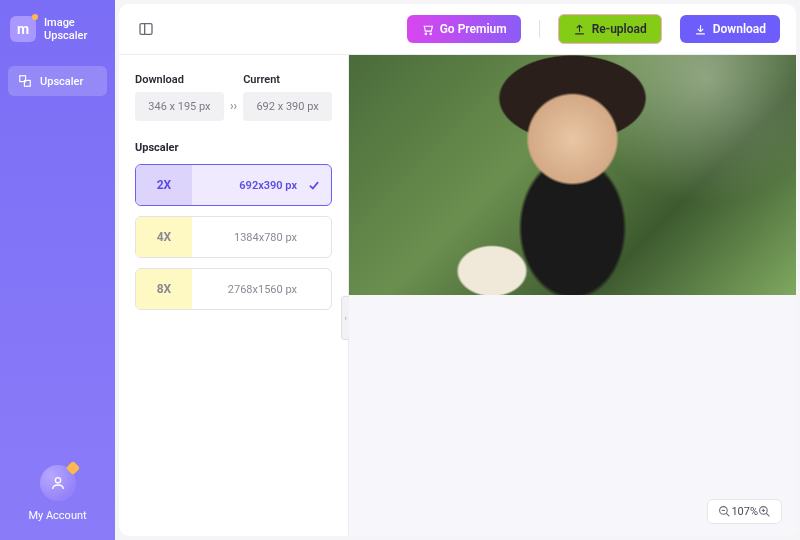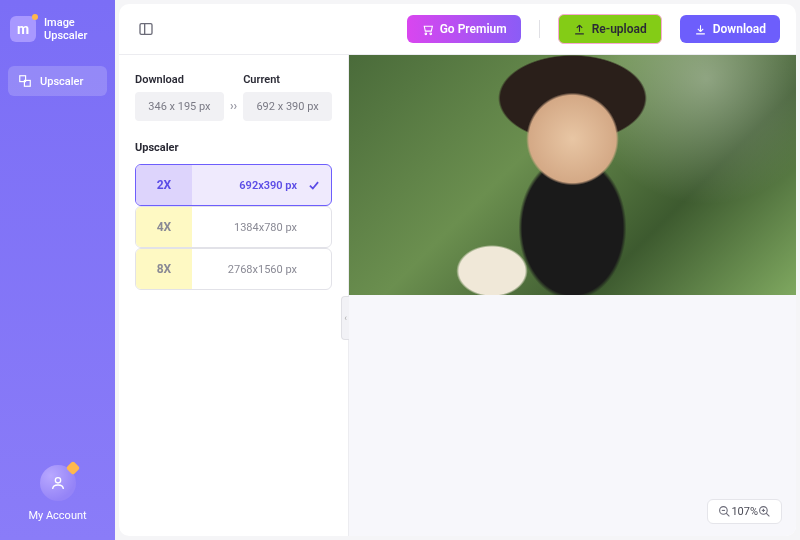--- a/index.html
+++ b/index.html
@@ -27,21 +27,21 @@
 .btn-outline{background:#84cc16;border:1px solid #f9a8d4;color:#2a2a35}
 .btn-primary{background:#6d5efc;color:#fff}
 .content{flex:1;display:flex}
 .panel{width:230px;padding:18px 16px;border-right:1px solid #ececf0;font-size:12px;color:#2a2a35}
 .dim-row{display:flex;align-items:center;gap:6px;margin-bottom:20px}
 .dim-col{flex:1}
 .dim-label{font-size:11px;font-weight:600;color:#2a2a35;margin-bottom:6px}
 .dim-box{background:#f1f1f4;border-radius:4px;padding:8px 6px;text-align:center;font-size:11px;color:#7a7a85}
 .arrows{color:#9a9aa5;font-size:12px;font-weight:700;padding-top:18px}
 .section-label{font-size:11px;font-weight:700;margin-bottom:10px}
-.scale-option{display:flex;align-items:center;border:1px solid #e2e2e8;border-radius:6px;height:42px;overflow:hidden;cursor:pointer}
+.scale-option{display:flex;align-items:center;border:1px solid #e2e2e8;border-radius:6px;margin-bottom:10px;height:42px;overflow:hidden;cursor:pointer}
 .scale-option.selected{border:1.5px solid #6d5efc;background:#efeafd}
 .scale-mult{width:56px;text-align:center;font-weight:700;font-size:12px;color:#8a8a95;background:#fef9c3;height:100%;display:flex;align-items:center;justify-content:center}
 .scale-option.selected .scale-mult{background:#ddd4fc;color:#5b4ce6}
 .scale-dim{flex:1;text-align:right;font-size:11px;color:#8a8a95}
 .scale-option.selected .scale-dim{color:#5b4ce6;font-weight:600}
 .scale-check{width:34px;color:#5b4ce6;display:flex;align-items:center;justify-content:center}
 .preview{flex:1;position:relative;background:#f7f7fb;display:flex;flex-direction:column}
 .image-area{background:#fff}
 .photo{width:100%;height:240px;background:
   radial-gradient(circle at 50% 35%,#e8c6a4 0%,#d4a986 16%,transparent 17%),

